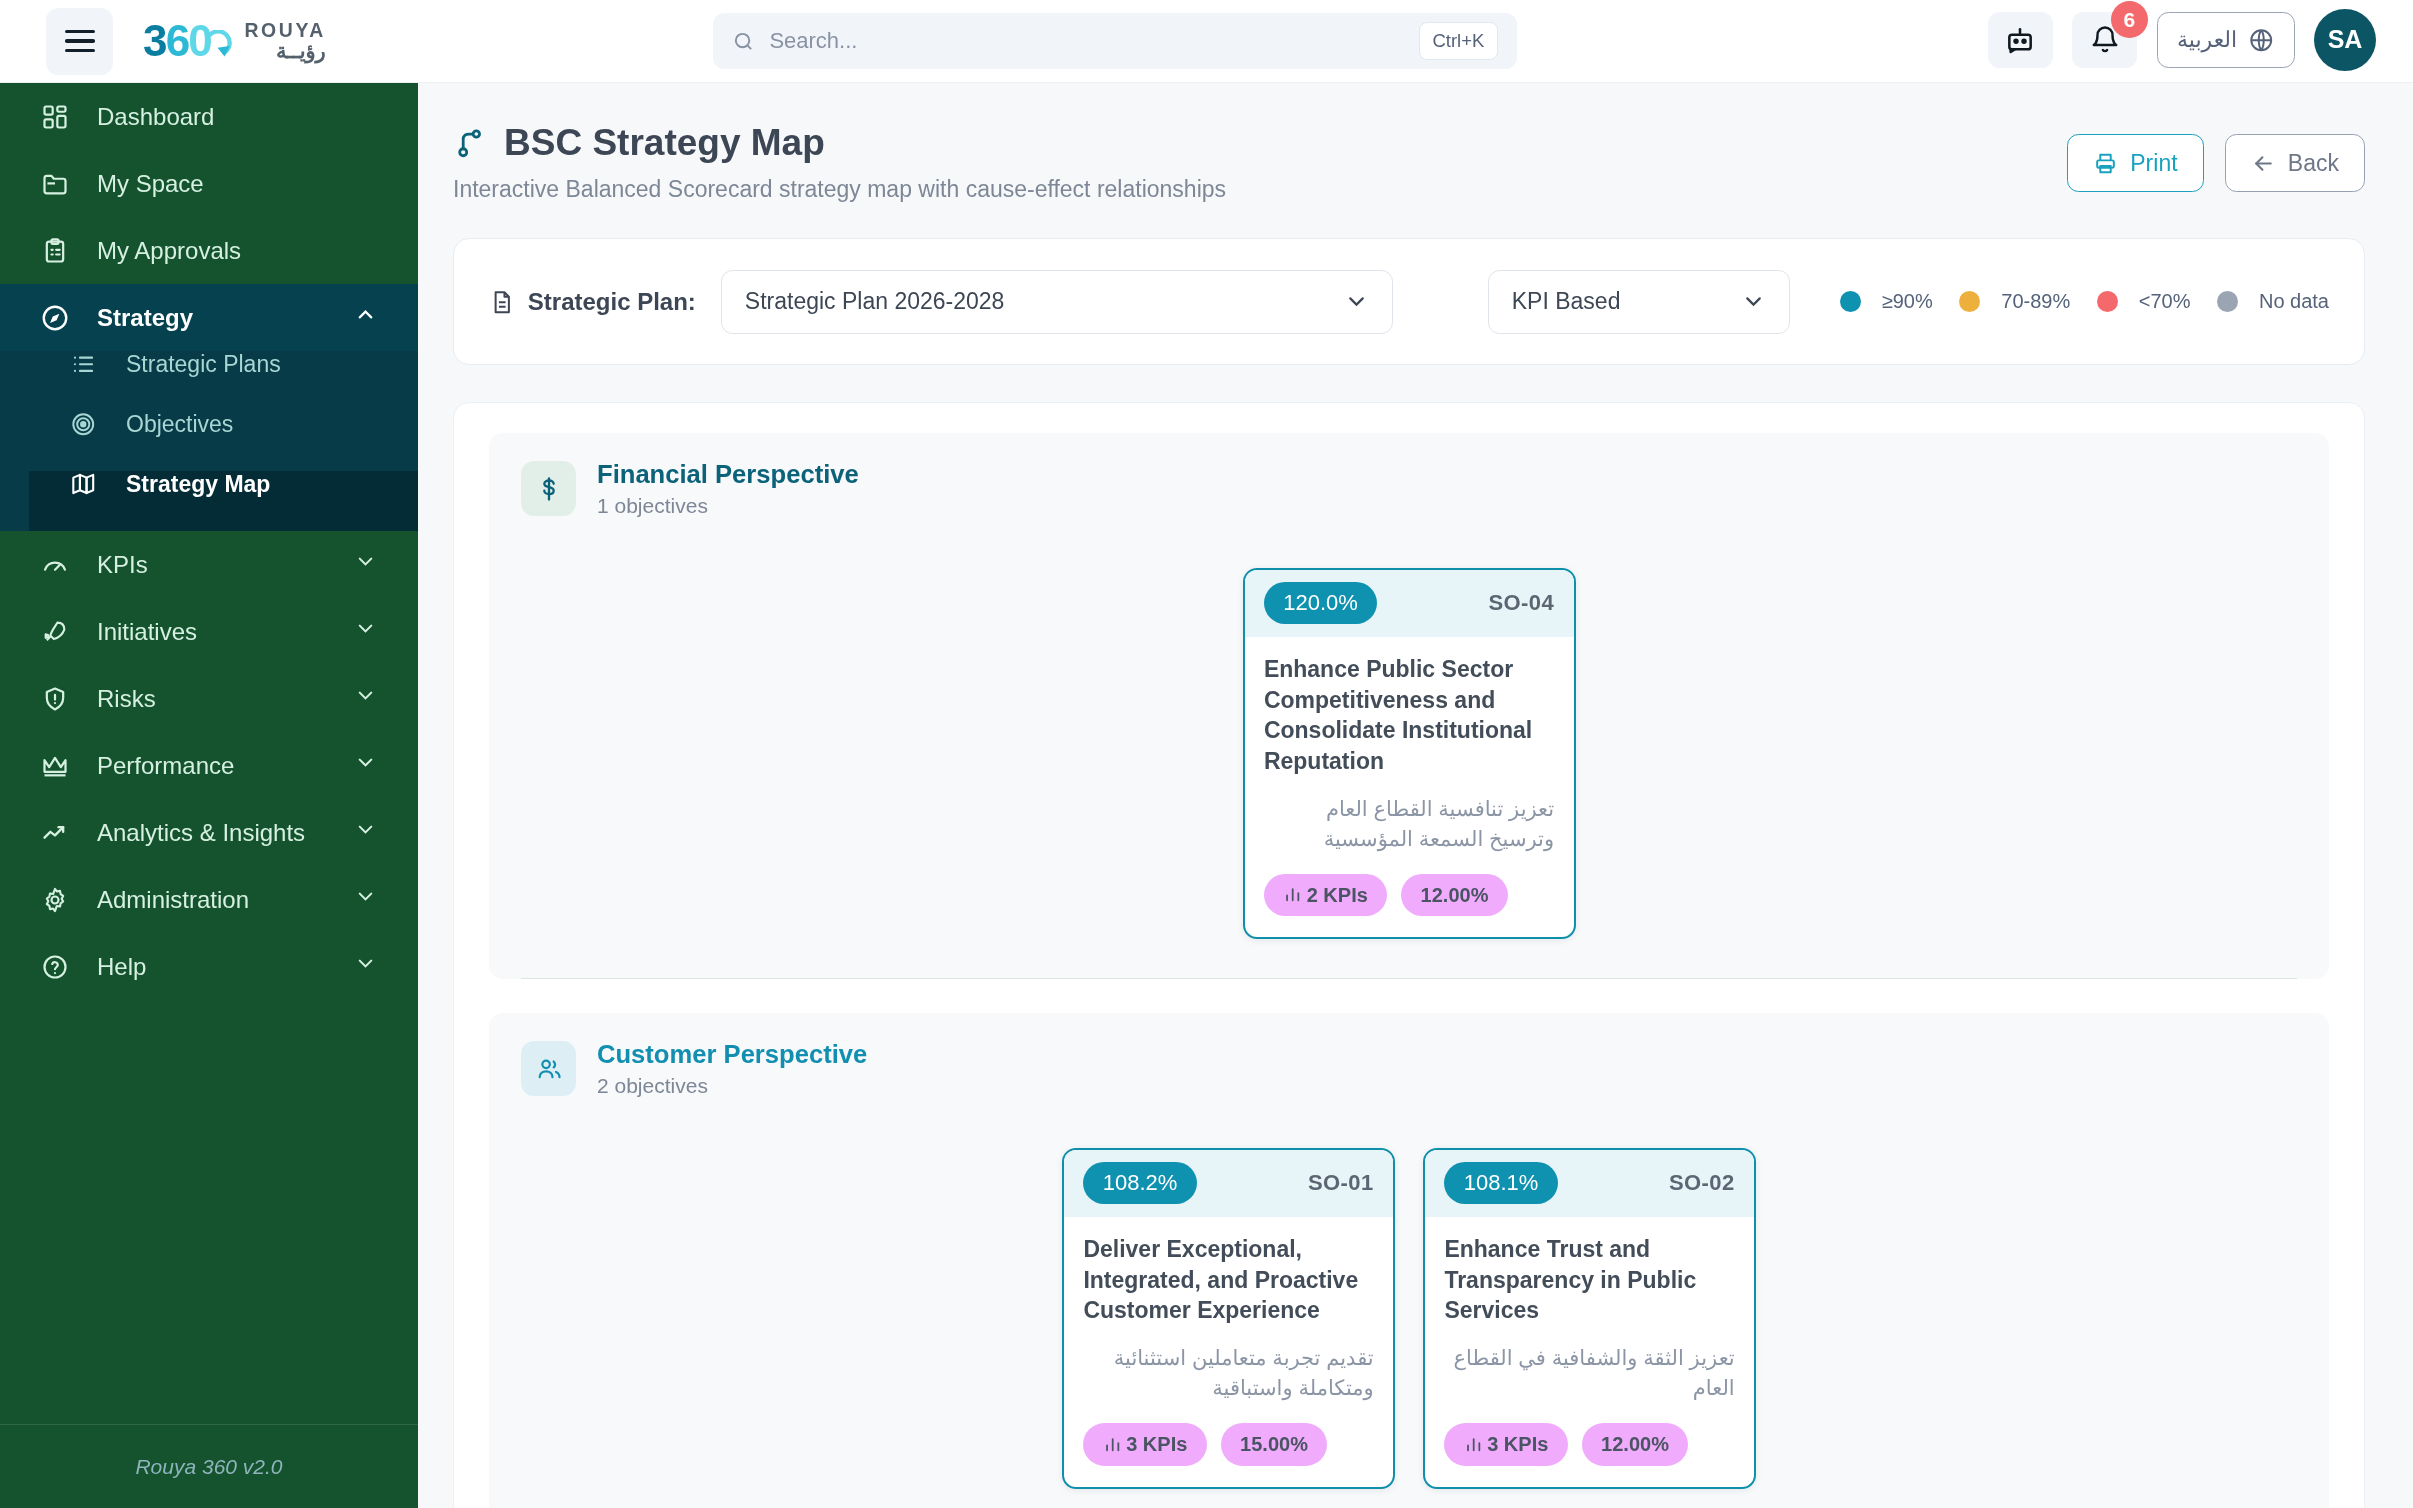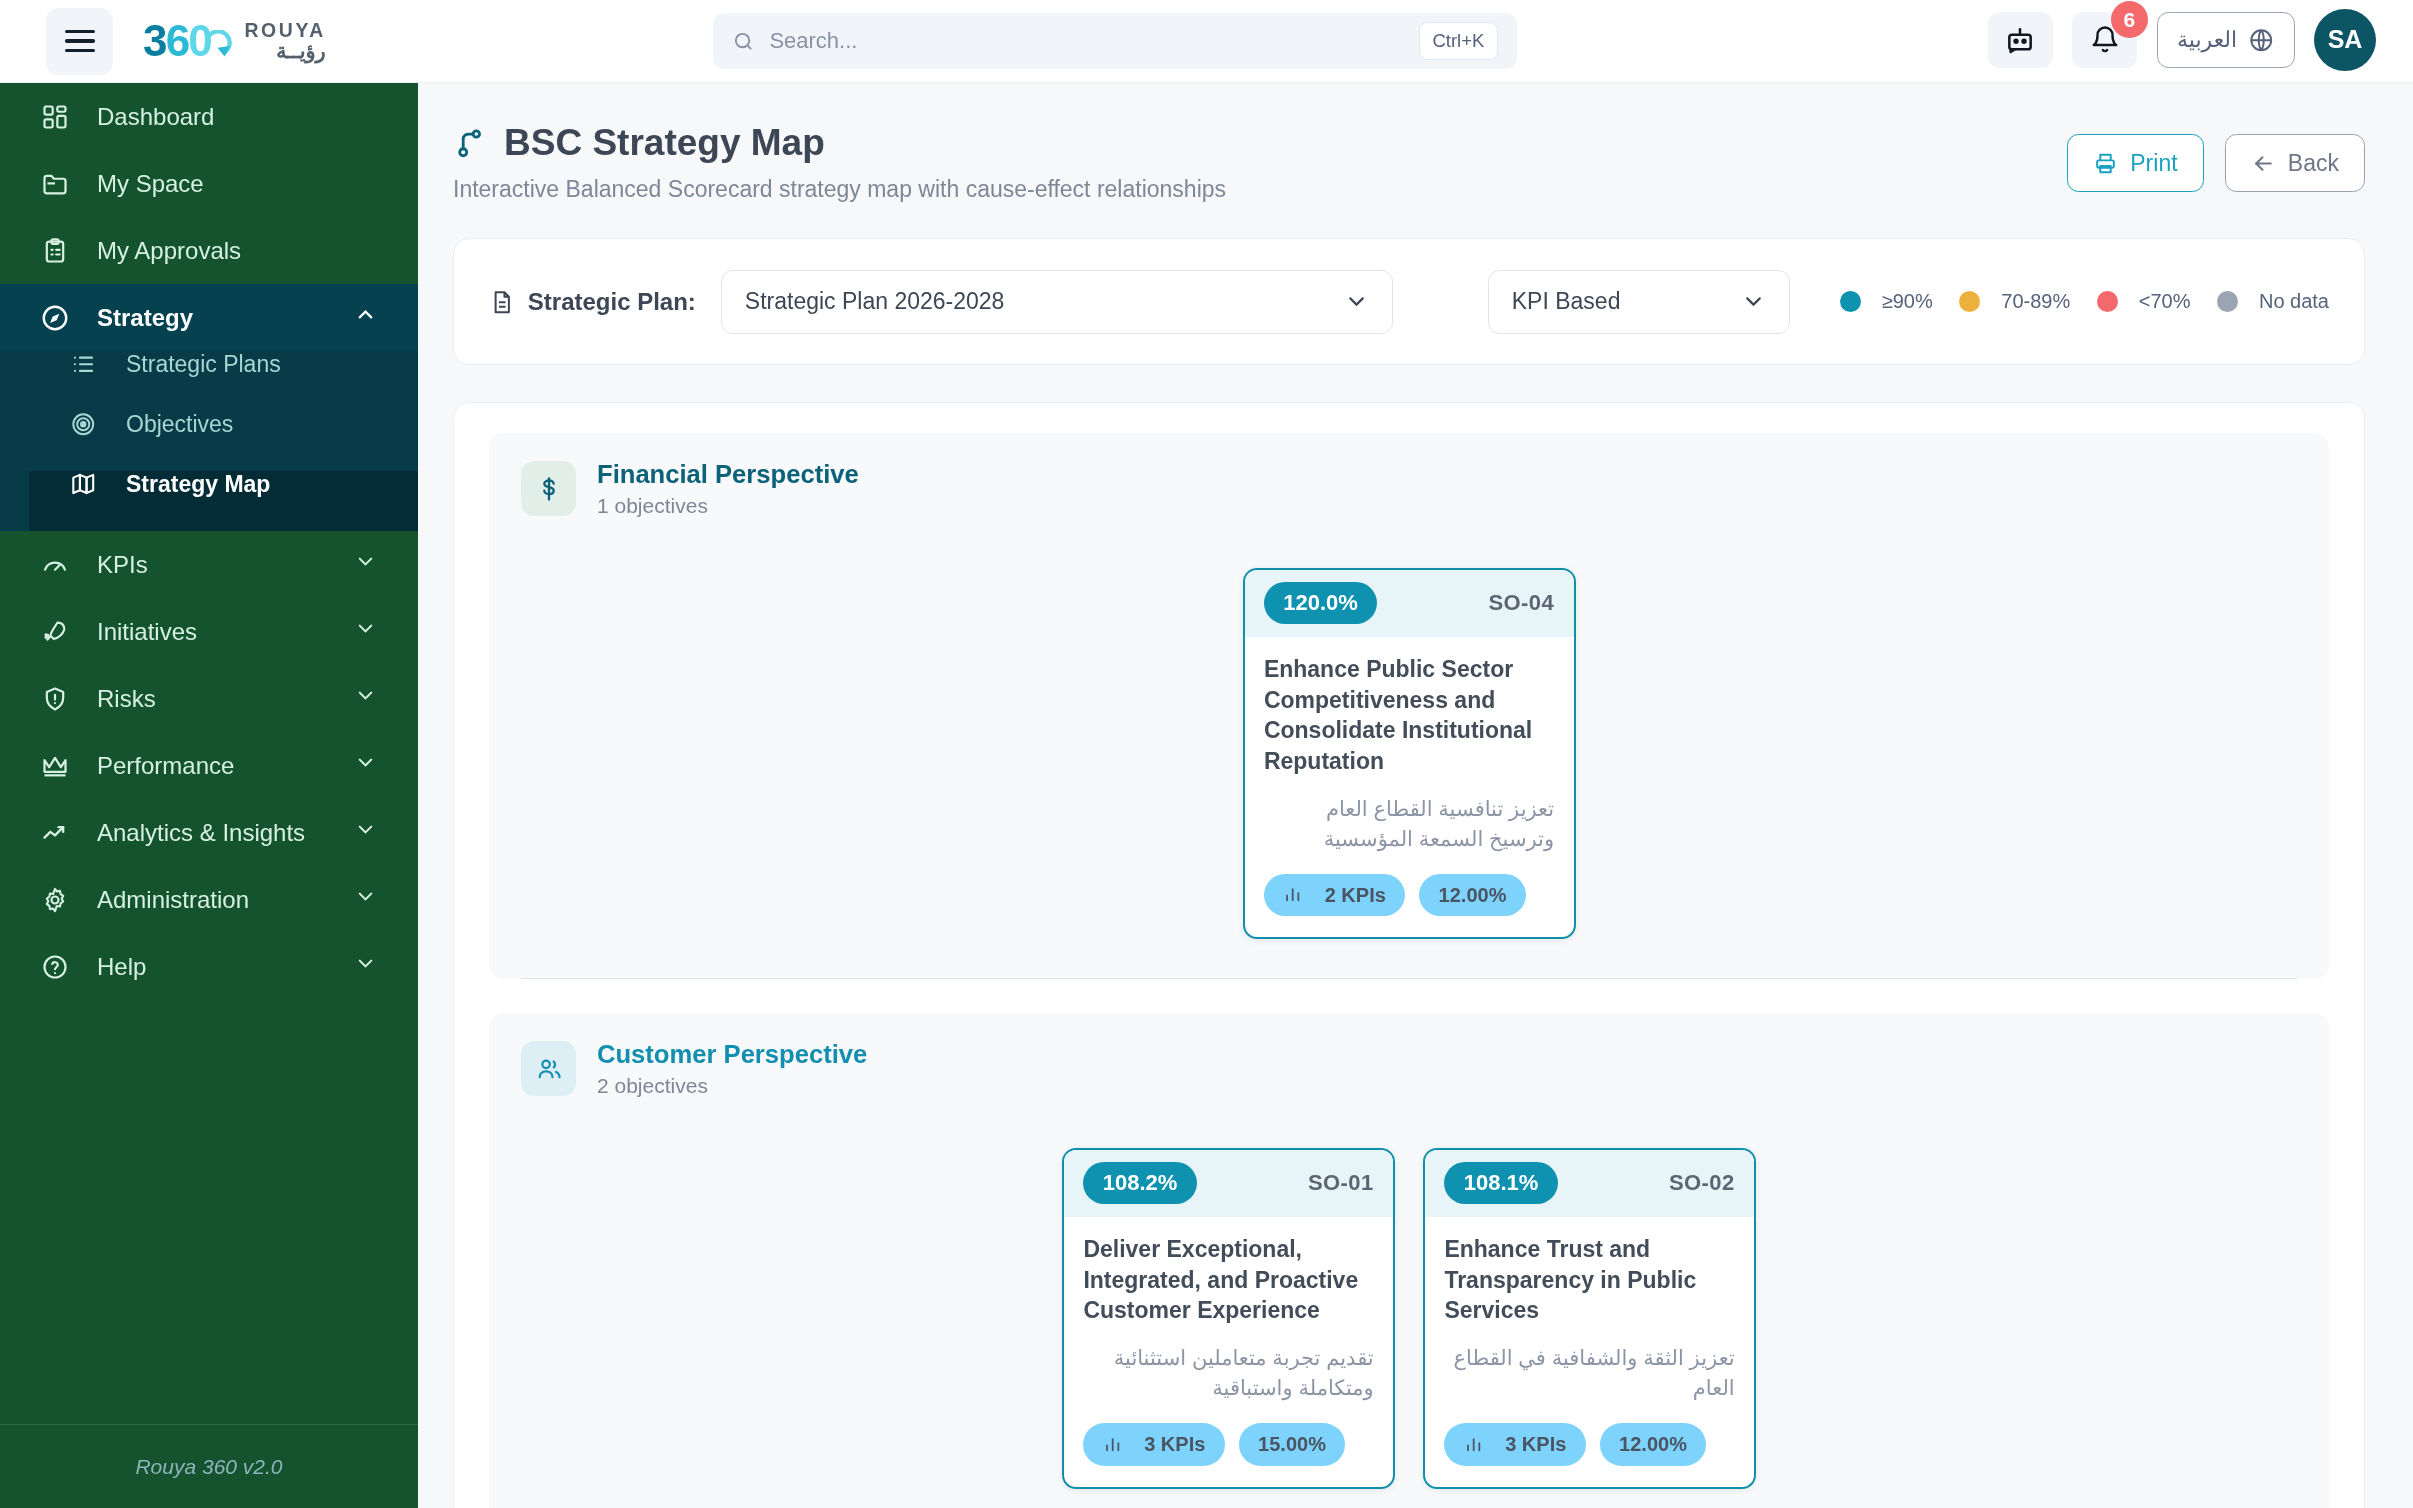--- a/index.html
+++ b/index.html
@@ -148,31 +148,31 @@
 
   .obj-card{
     width:333px; background:#ffffff; border:2.2px solid #0f8faa; border-radius:14px;
     overflow:hidden; box-shadow:0 1.8px 7px rgba(16,40,60,.07); cursor:pointer; flex:none;
   }
   .obj-top{
     background:#e7f4f8; height:67px; display:flex; align-items:center;
     justify-content:space-between; padding:0 19.4px;
   }
   .obj-pct{
-    background:#0e92af; color:#ffffff; border-radius:35px; font-size:22px; font-weight:700;
+    background:#0e92af; color:#ffffff; border-radius:35px; font-size:22px; font-weight:400;
     padding:8px 19.4px;
   }
   .obj-code{ font-size:22px; font-weight:700; color:#5c6673; letter-spacing:0.4px; }
   .obj-body{ padding:17.6px 19.4px 21px 19.4px; }
   .obj-title{ font-size:23px; font-weight:700; color:#434d59; line-height:1.33; }
   .obj-ar{ font-size:21px; color:#8b95a5; direction:rtl; text-align:right; margin-top:17px; line-height:1.45; }
   .obj-tags{ display:flex; gap:14px; margin-top:19.4px; }
   .tag{
-    background:#7dd3fc; border-radius:26.5px; padding:9.7px 19.4px; font-size:20px;
-    color:#4a5462; display:flex; align-items:center; gap:22px; font-weight:600;
+    background:#f0abfc; border-radius:26.5px; padding:9.7px 19.4px; font-size:20px;
+    color:#4a5462; display:flex; align-items:center; gap:4px; font-weight:600;
   }
 </style>
 </head>
 <body>
 
 <div class="topbar">
 
   <button class="hamburger-btn">
     <span></span>
     <span></span>

